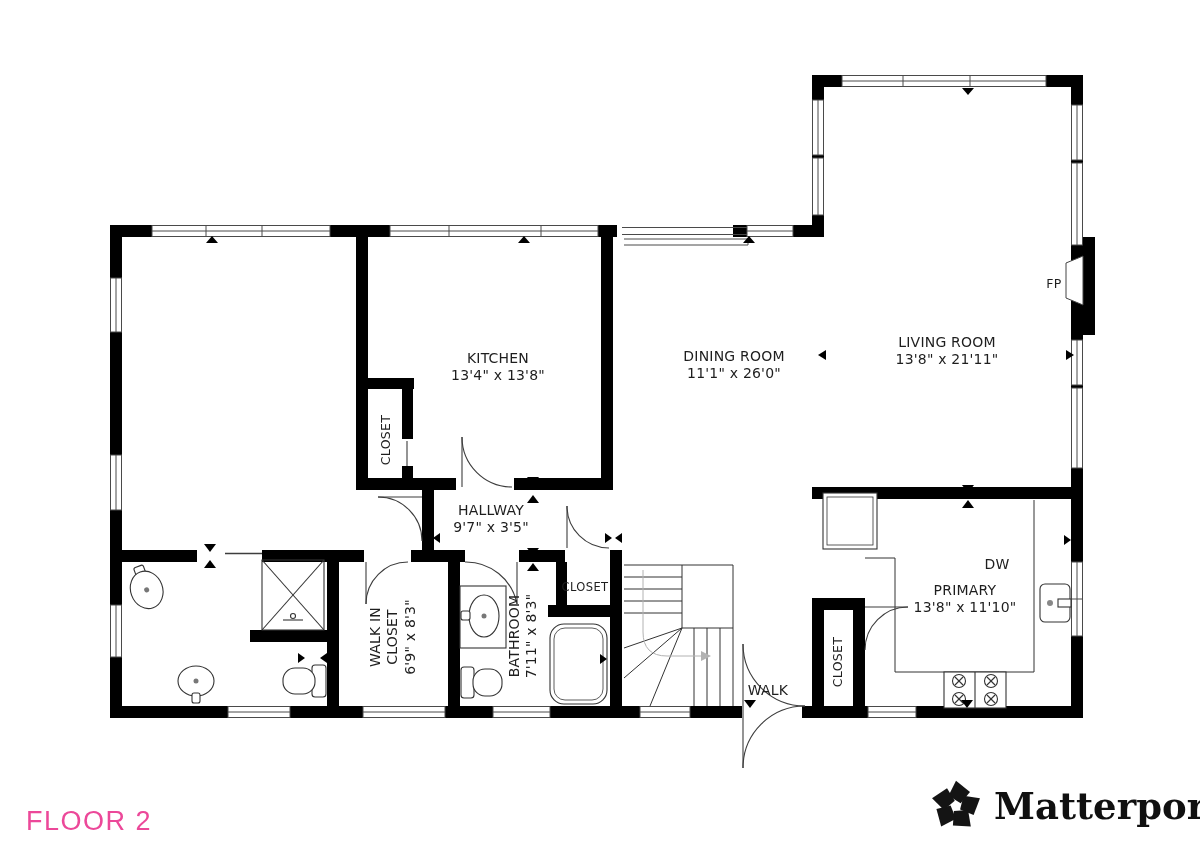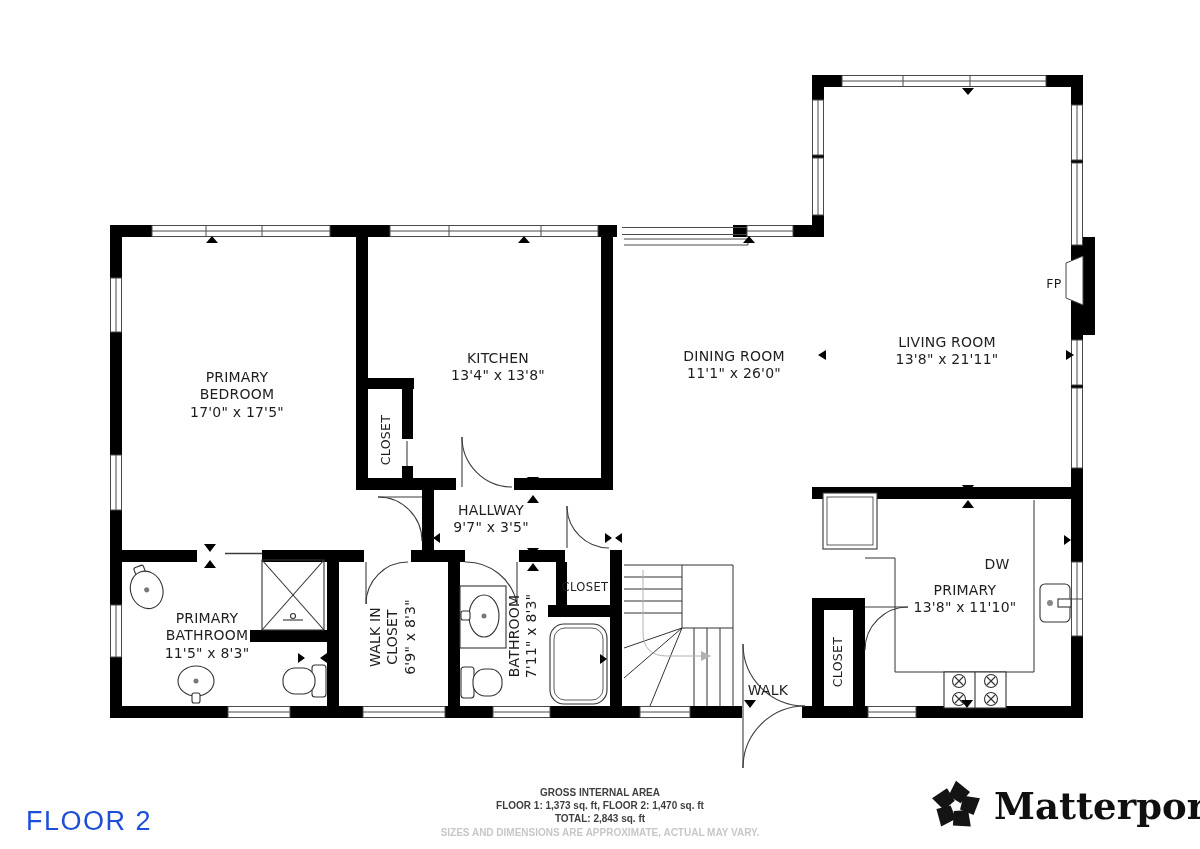--- a/index.html
+++ b/index.html
@@ -7,21 +7,21 @@
           font-family:"DejaVu Sans",sans-serif;}
   .plan{position:absolute;left:0;top:0;width:1200px;height:849px;}
   .lbl{position:absolute;transform:translate(-50%,-50%);text-align:center;color:#1e1e1e;
        font:14px/1.24 "DejaVu Sans",sans-serif;letter-spacing:.2px;white-space:nowrap;}
   .lbl.wrap{white-space:normal;}
   .lbl.vert{transform:translate(-50%,-50%) rotate(-90deg);}
   .lbl .nm,.lbl .dm{display:block;}
   .lbl.small{font-size:11.5px;letter-spacing:.4px;}
   .lbl.tag{font-size:12.5px;letter-spacing:.3px;}
   .floor-label{position:absolute;left:26px;top:806px;font:27px "Liberation Sans",sans-serif;
-       color:#1d4ed8;letter-spacing:1.5px;text-align:right;}
+       color:#ec4899;letter-spacing:1.5px;text-align:right;}
   .footer{position:absolute;left:600px;top:786px;transform:translateX(-50%);text-align:center;
        font:bold 10px/13px "Liberation Sans",sans-serif;color:#3f3f3f;white-space:nowrap;}
   .footer .dim{color:#c7c7c7;margin-top:1px;}
   .brand{position:absolute;left:928px;top:778px;display:flex;align-items:center;gap:10px;}
   .brand .mark{width:56px;height:56px;}
   .brand .word{font-family:"DejaVu Serif",serif;font-weight:600;font-size:37px;color:#101010;}
 </style>
 </head>
 <body>
 
@@ -261,43 +261,35 @@
       <polygon points="962,508 974,508 968,500"></polygon>
       <polygon points="1064,535 1064,545 1071,540"></polygon>
       <polygon points="961,700 973,700 967,708"></polygon>
       <polygon points="744,700 756,700 750,708"></polygon>
       <polygon points="600,654 600,664 607,659"></polygon>
       <polygon points="298,653 298,663 305,658"></polygon>
       <polygon points="327,653 327,663 320,658"></polygon>
     </g>
   </svg>
 
-  <div class="lbl wrap" style="left:237px;top:395px;width:120px">
-    <span class="nm">PRIMARY BEDROOM</span>
-    <span class="dm">17'0" x 17'5"</span>
-  </div>
   <div class="lbl" style="left:498px;top:367px">
     <span class="nm">KITCHEN</span>
     <span class="dm">13'4" x 13'8"</span>
   </div>
   <div class="lbl" style="left:734px;top:365px">
     <span class="nm">DINING ROOM</span>
     <span class="dm">11'1" x 26'0"</span>
   </div>
   <div class="lbl" style="left:947px;top:351px">
     <span class="nm">LIVING ROOM</span>
     <span class="dm">13'8" x 21'11"</span>
   </div>
   <div class="lbl" style="left:491px;top:519px">
     <span class="nm">HALLWAY</span>
     <span class="dm">9'7" x 3'5"</span>
-  </div>
-  <div class="lbl wrap" style="left:207px;top:636px;width:126px">
-    <span class="nm">PRIMARY BATHROOM</span>
-    <span class="dm">11'5" x 8'3"</span>
   </div>
   <div class="lbl vert wrap" style="left:393px;top:637px;width:82px">
     <span class="nm">WALK IN CLOSET</span>
     <span class="dm">6'9" x 8'3"</span>
   </div>
   <div class="lbl vert" style="left:523px;top:636px">
     <span class="nm">BATHROOM</span>
     <span class="dm">7'11" x 8'3"</span>
   </div>
   <div class="lbl" style="left:965px;top:599px">
@@ -307,26 +299,20 @@
 
   <div class="lbl vert tag" style="left:386px;top:440px">CLOSET</div>
   <div class="lbl small" style="left:585px;top:587px">CLOSET</div>
   <div class="lbl vert tag" style="left:838px;top:662px">CLOSET</div>
   <div class="lbl" style="left:768px;top:691px">WALK</div>
   <div class="lbl tag" style="left:1054px;top:284px">FP</div>
   <div class="lbl" style="left:997px;top:565px">DW</div>
 
   <div class="floor-label">FLOOR 2</div>
 
-  <div class="footer">
-    <div>GROSS INTERNAL AREA</div>
-    <div>FLOOR 1: 1,373 sq. ft, FLOOR 2: 1,470 sq. ft</div>
-    <div>TOTAL: 2,843 sq. ft</div>
-    <div class="dim">SIZES AND DIMENSIONS ARE APPROXIMATE, ACTUAL MAY VARY.</div>
-  </div>
 
   <div class="brand">
     <svg class="mark" viewBox="-30 -30 60 60">
       <g fill="#141414">
         <path d="M0,-27 L15,-15 L5,-3 L-8,-11 Z"></path>
         <path d="M0,-27 L15,-15 L5,-3 L-8,-11 Z" transform="rotate(72)"></path>
         <path d="M0,-27 L15,-15 L5,-3 L-8,-11 Z" transform="rotate(144)"></path>
         <path d="M0,-27 L15,-15 L5,-3 L-8,-11 Z" transform="rotate(216)"></path>
         <path d="M0,-27 L15,-15 L5,-3 L-8,-11 Z" transform="rotate(288)"></path>
       </g>

